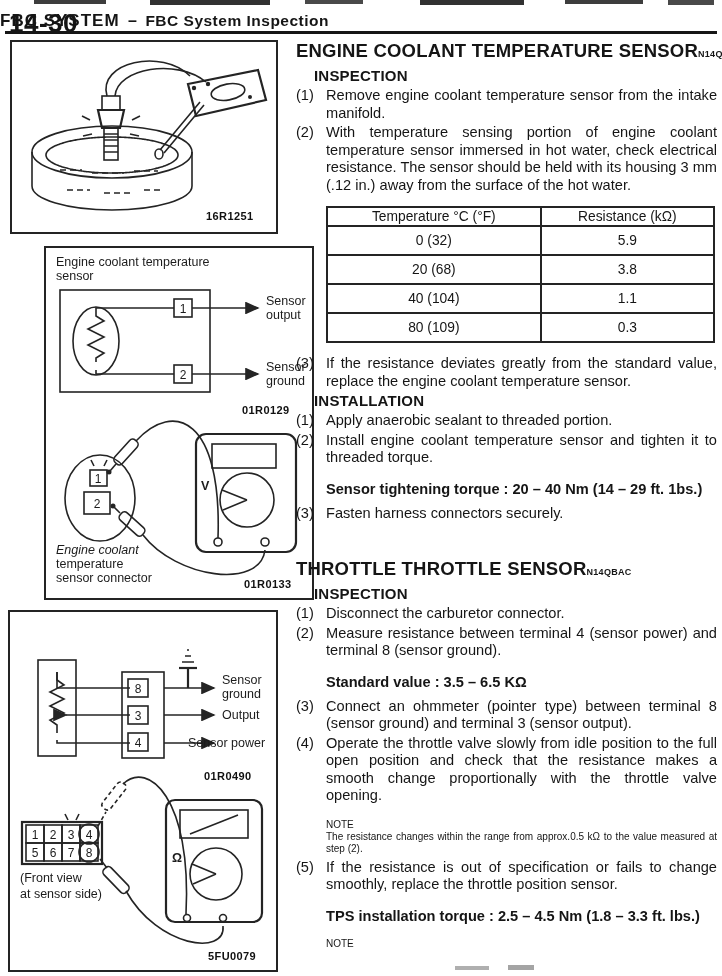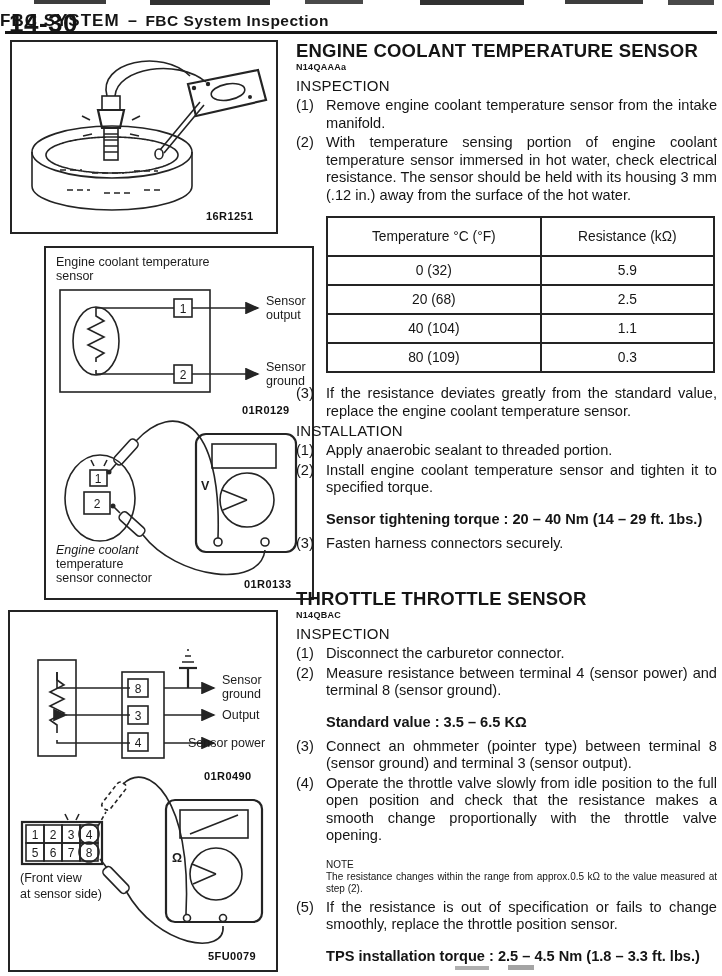--- a/index.html
+++ b/index.html
@@ -23,37 +23,37 @@
   #figbox-c{left:8px;top:610px;width:266px;height:358px;}
   .figbox svg{display:block;}
   .fig-line{stroke:#242424;stroke-width:1.6;fill:none;}
   .fig-thick{stroke:#242424;stroke-width:2.2;fill:none;}
   .fig-fill{fill:#242424;stroke:none;}
   .fig-text{font-family:"Liberation Sans",sans-serif;font-size:12.5px;fill:#1c1c1c;}
   .fig-code{font-family:"Liberation Sans",sans-serif;font-size:11px;font-weight:bold;fill:#111;letter-spacing:.4px;}
   .fig-term{font-family:"Liberation Sans",sans-serif;font-size:12px;fill:#1c1c1c;text-anchor:middle;}
   
   .rightcol{position:absolute;left:296px;top:40px;width:421px;}
-  .section-title{display:flex;align-items:baseline;margin:0 0 5px 0;flex-direction:column;}
+  .section-title{display:flex;align-items:baseline;margin:0 0 5px 0;}
   .section-title .st-text{font-size:18.5px;font-weight:bold;letter-spacing:.2px;white-space:nowrap;}
   .section-title .st-code{font-size:9px;font-weight:bold;letter-spacing:.3px;}
-  .subheading{font-size:15px;font-weight:normal;margin:2px 0 3px 0;letter-spacing:.2px;}
+  .subheading{font-size:15px;font-weight:bold;margin:2px 0 3px 18px;letter-spacing:.2px;}
   .item{display:flex;font-size:14.6px;line-height:1.2;margin:2px 0;}
   .item .num{flex:none;width:30px;}
   .item .txt{flex:1;text-align:justify;}
   .spec-line{font-size:14.6px;font-weight:bold;margin:14px 0 8px 30px;}
   .note-block{margin:14px 0 4px 30px;font-size:10px;line-height:1.2;}
   .note-block .note-label{display:block;}
   .note-block .note-text{display:block;text-align:justify;}
   .res-table{border-collapse:collapse;margin:12px 0 12px 30px;width:389px;}
   .res-table th,.res-table td{
     border:2px solid #242424;font-size:13.8px;font-weight:normal;
     text-align:center;padding:6px 0;
   }
-  .res-table th{padding:11px 4px;}
+  .res-table th{padding:1px 4px;}
   #tps-section{margin-top:36px;}
 </style>
 </head>
 <body>
 
 <div class="scan-artifact" style="left:34px;top:0;width:72px;height:4px;opacity:.85"></div>
 <div class="scan-artifact" style="left:150px;top:0;width:120px;height:5px;opacity:.9"></div>
 <div class="scan-artifact" style="left:305px;top:0;width:58px;height:4px;opacity:.8"></div>
 <div class="scan-artifact" style="left:420px;top:0;width:104px;height:5px;opacity:.9"></div>
 <div class="scan-artifact" style="left:565px;top:0;width:78px;height:4px;opacity:.85"></div>
@@ -291,21 +291,21 @@
           <th>Resistance (kΩ)</th>
         </tr>
       </thead>
       <tbody>
         <tr>
           <td>0 (32)</td>
           <td>5.9</td>
         </tr>
         <tr>
           <td>20 (68)</td>
-          <td>2.5</td>
+          <td>3.8</td>
         </tr>
         <tr>
           <td>40 (104)</td>
           <td>1.1</td>
         </tr>
         <tr>
           <td>80 (109)</td>
           <td>0.3</td>
         </tr>
       </tbody>
@@ -316,21 +316,21 @@
       <span class="txt">If the resistance deviates greatly from the standard value, replace the engine coolant temperature sensor.</span>
     </div>
 
     <div class="subheading">INSTALLATION</div>
     <div class="item">
       <span class="num">(1)</span>
       <span class="txt">Apply anaerobic sealant to threaded portion.</span>
     </div>
     <div class="item">
       <span class="num">(2)</span>
-      <span class="txt">Install engine coolant temperature sensor and tighten it to specified torque.</span>
+      <span class="txt">Install engine coolant temperature sensor and tighten it to threaded torque.</span>
     </div>
     <div class="spec-line">Sensor tightening torque : 20 – 40 Nm (14 – 29 ft. 1bs.)</div>
     <div class="item">
       <span class="num">(3)</span>
       <span class="txt">Fasten harness connectors securely.</span>
     </div>
   </div>
 
   <div id="tps-section">
     <div class="section-title">

